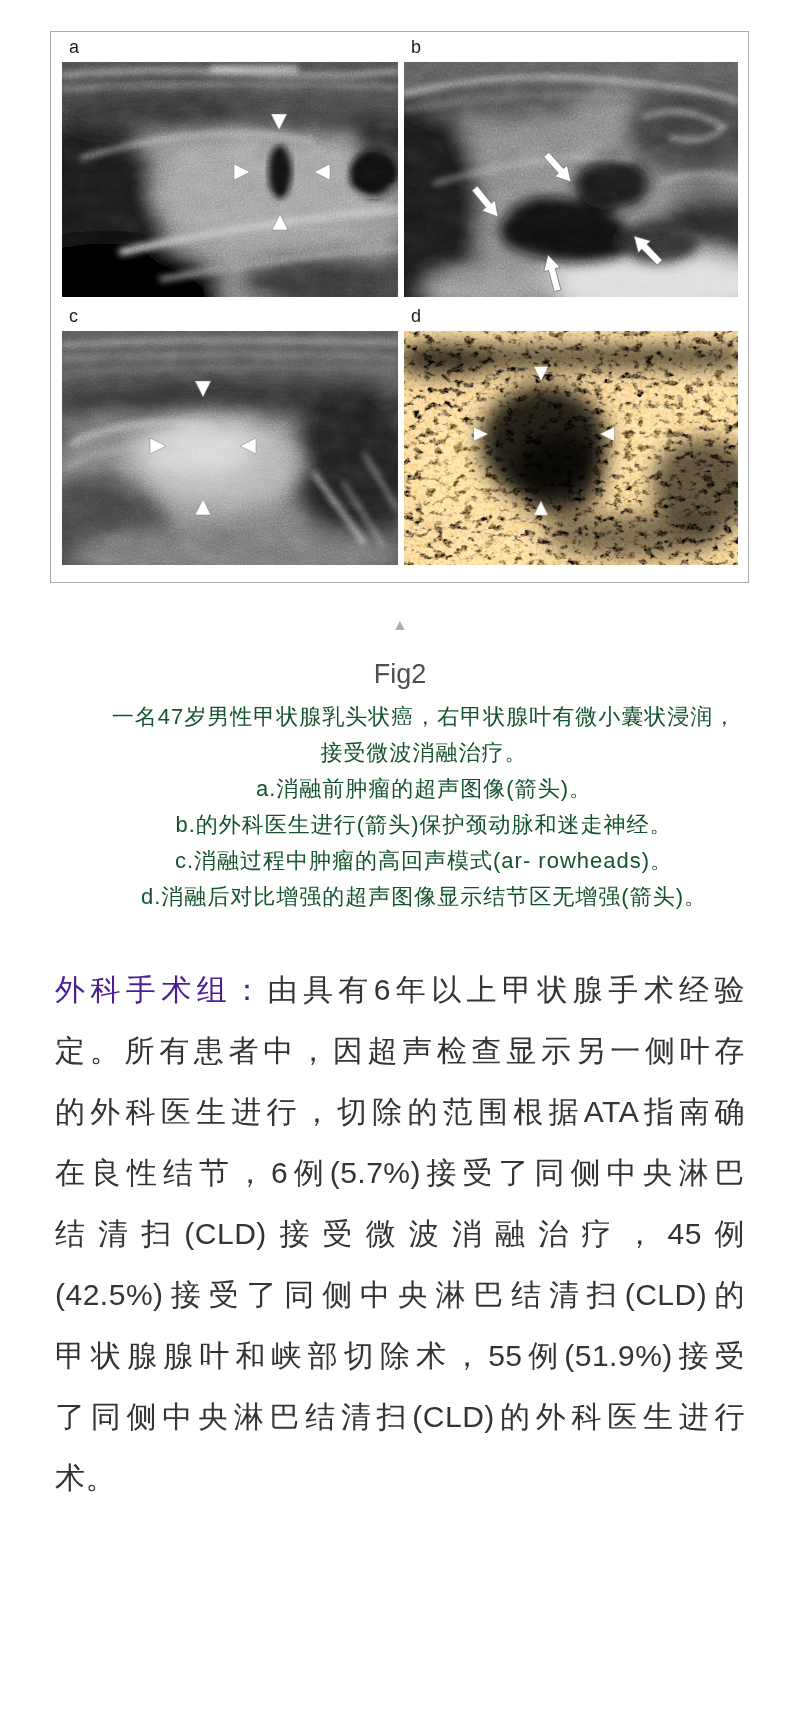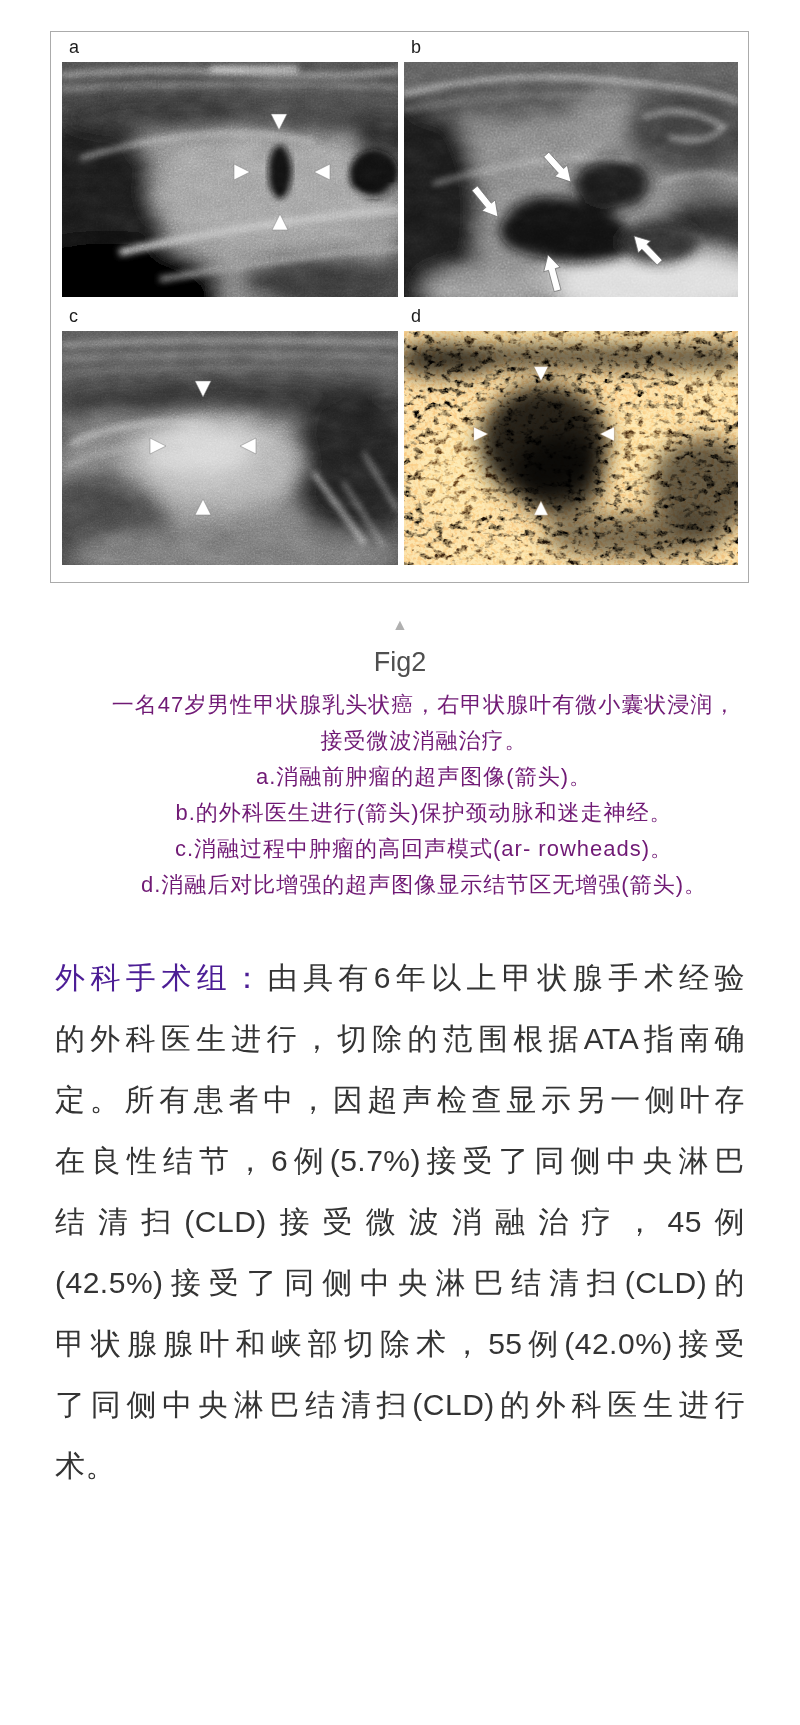--- a/index.html
+++ b/index.html
@@ -25,23 +25,23 @@
   #pa{left:11px;top:30px;width:336px;height:235px;}
   #pb{left:353px;top:30px;width:334px;height:235px;}
   #pc{left:11px;top:299px;width:336px;height:234px;}
   #pd{left:353px;top:299px;width:334px;height:234px;}
   .grain-ov{mix-blend-mode:overlay;opacity:.55;}
   .grain-soft{mix-blend-mode:soft-light;opacity:.6;}
   .grain-scr{mix-blend-mode:screen;}
 
   
   .marker{margin-top:34px;text-align:center;font-size:16px;line-height:16px;color:#b0b0b0;}
-  .figtitle{margin-top:12px;text-align:center;font-size:27px;line-height:34px;color:#4f4f4f;}
+  .figtitle{margin-top:24px;text-align:center;font-size:27px;line-height:34px;color:#4f4f4f;}
   .caption{margin-top:8px;}
-  .cap{font-size:22px;line-height:36px;letter-spacing:1px;text-align:center;color:#701a75;margin-left:48px;}
+  .cap{font-size:22px;line-height:36px;letter-spacing:1px;text-align:center;color:#14532d;margin-left:48px;}
 
   
   .article{margin:44px 55px 0 55px;}
   .line{font-size:30px;line-height:61px;color:#343434;letter-spacing:.5px;}
   .line.j{text-align:justify;text-align-last:justify;}
   .line.short{text-align:left;}
   .lead{color:#4c1d95;}
 </style>
 </head>
 <body>
@@ -238,25 +238,25 @@
     <div class="cap">c.消融过程中肿瘤的高回声模式(ar- rowheads)。</div>
     <div class="cap">d.消融后对比增强的超声图像显示结节区无增强(箭头)。</div>
   </div>
 
   <div class="article">
 
     <div>
       <div class="line j">
         <span class="lead">外科手术组：</span><span>由具有6年以上甲状腺手术经验</span>
       </div>
+      <div class="line j">定。所有患者中，因超声检查显示另一侧叶存</div>
       <div class="line j">的外科医生进行，切除的范围根据ATA指南确</div>
-      <div class="line j">定。所有患者中，因超声检查显示另一侧叶存</div>
       <div class="line j">在良性结节，6例(5.7%)接受了同侧中央淋巴</div>
       <div class="line j">结清扫(CLD)接受微波消融治疗，45例</div>
       <div class="line j">(42.5%)接受了同侧中央淋巴结清扫(CLD)的</div>
-      <div class="line j">甲状腺腺叶和峡部切除术，55例(42.0%)接受</div>
+      <div class="line j">甲状腺腺叶和峡部切除术，55例(51.9%)接受</div>
       <div class="line j">了同侧中央淋巴结清扫(CLD)的外科医生进行</div>
       <div class="line short">术。</div>
     </div>
 
 
   </div>
 </div>
 
 </body></html>

